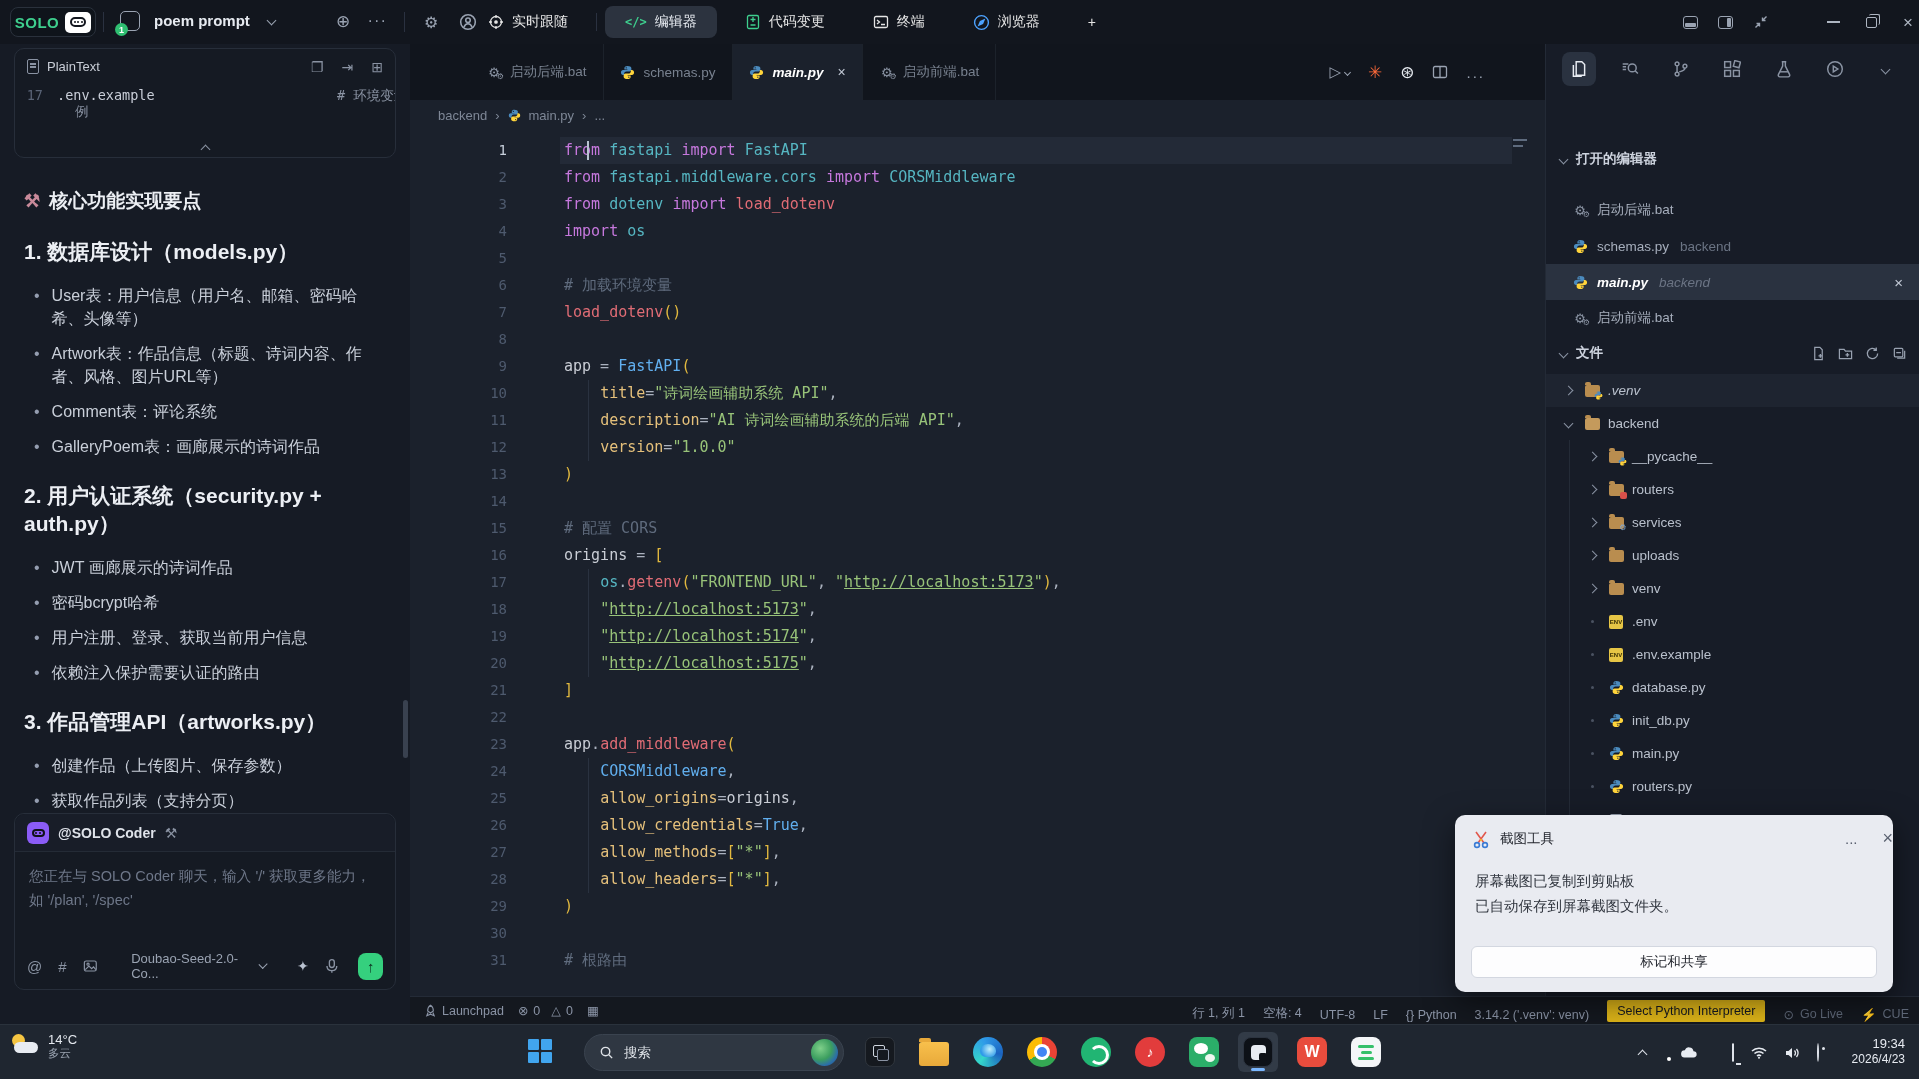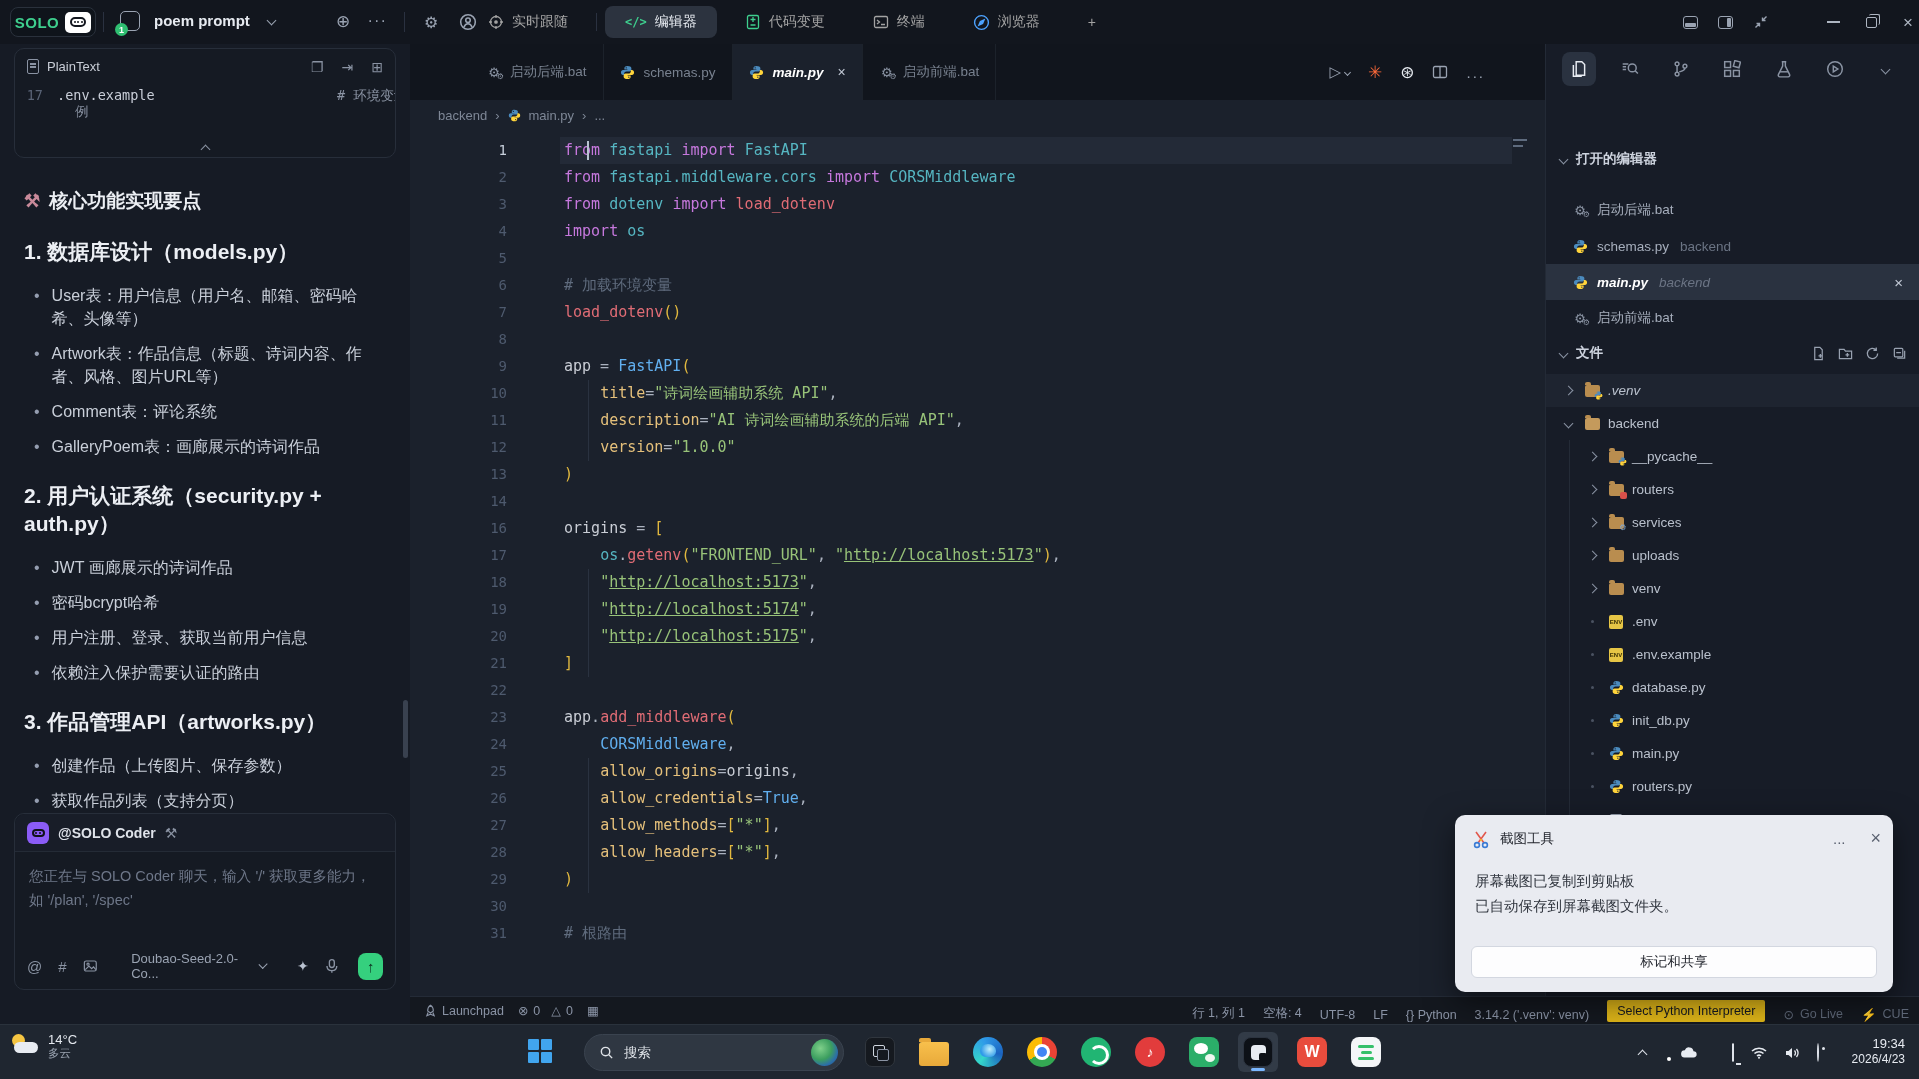--- a/index.html
+++ b/index.html
@@ -14,21 +14,21 @@
   .robot-face{width:16px;height:10px;border:2px solid #12161e;border-radius:5px;display:flex;align-items:center;justify-content:center;gap:1.5px;}
   .robot-face i{width:2px;height:2px;background:#12161e;border-radius:50%;}
   .tb-sep{position:absolute;top:12px;width:1px;height:20px;background:#2a3140;}
   #proj-icon{position:absolute;left:120px;top:11px;width:20px;height:20px;border:1.6px solid #9aa3b2;border-radius:5px;}
   #proj-badge{position:absolute;left:-6px;bottom:-6px;width:13px;height:13px;background:#2fbf71;border-radius:50%;color:#fff;font-size:9px;display:flex;align-items:center;justify-content:center;font-weight:bold;}
   #proj-name{position:absolute;left:154px;top:12px;font-size:15px;font-weight:600;color:#e6eaf0;}
   .cv{display:inline-block;width:7px;height:7px;border-right:1.6px solid currentColor;border-bottom:1.6px solid currentColor;}
   .cv.down{transform:rotate(45deg);} .cv.right{transform:rotate(-45deg);} .cv.up{transform:rotate(-135deg);}
   .tb-ic{position:absolute;color:#9aa3b2;font-size:16px;top:12px;}
   #view-tabs{position:absolute;left:468px;top:6px;height:32px;display:flex;align-items:center;gap:8px;}
-  .vtab{height:32px;border-radius:8px;display:flex;align-items:center;justify-content:center;gap:8px;font-size:14px;color:#a3a3a3;padding:0 20px;}
+  .vtab{height:32px;border-radius:8px;display:flex;align-items:center;justify-content:center;gap:8px;font-size:14px;color:#e5e5e5;padding:0 20px;}
   .vtab.active{background:#2c333f;color:#e8ecf2;}
   .vtab .gtag{color:#3ecf8e;font-weight:bold;font-size:12px;font-family:"DejaVu Sans Mono",monospace;}
   .vdiv{width:1px;height:18px;background:#2a3140;}
   svg.ic{display:block;}
   #win-icons{position:absolute;right:6px;top:0;height:44px;display:flex;align-items:center;gap:26px;color:#aeb6c2;}
   .wmin{width:13px;height:1.6px;background:#aeb6c2;}
   .wmax{width:11px;height:11px;border:1.5px solid #aeb6c2;border-radius:2px;position:relative;}
   .wmax::before{content:"";position:absolute;left:2px;top:-4px;width:10px;height:10px;border-top:1.5px solid #aeb6c2;border-right:1.5px solid #aeb6c2;border-radius:2px;}
   .wclose{font-size:17px;line-height:1;}
   #layout-ics{position:absolute;right:150px;top:0;height:44px;display:flex;align-items:center;gap:20px;color:#9aa3b2;}
@@ -139,21 +139,21 @@
   .f-ovl{position:absolute;right:-3px;bottom:-3px;}
   .envico{width:14px;height:14px;background:#e6c545;border-radius:2px;color:#3a3003;font-size:6px;font-weight:bold;display:flex;align-items:center;justify-content:center;}
   .dbico{display:flex;flex-direction:column;gap:1.5px;}
   .dbico i{width:12px;height:3px;background:#9aa3b2;border-radius:2px;}
   .mdico{color:#c89b54;font-size:9px;font-weight:bold;border:1px solid #8a6d3b;border-radius:2px;padding:0 2px;line-height:11px;}
   .txtico{display:flex;gap:1.5px;align-items:flex-end;height:12px;}
   .txtico i{width:3px;border-radius:1px;}
 
   
   #popup{position:absolute;left:1455px;top:815px;width:438px;height:177px;background:#e9ebf1;border-radius:10px;box-shadow:0 10px 30px rgba(0,0,0,.5);z-index:50;color:#23262e;}
-  #popup-head{display:flex;align-items:center;gap:9px;padding:13px 12px 0 16px;}
+  #popup-head{display:flex;align-items:center;gap:9px;padding:13px 0 0 16px;}
   #popup-title{font-size:13.5px;flex:1;color:#23262e;}
   #popup-head .ph-ic{color:#5a6170;font-size:15px;margin-left:16px;}
   #popup-body{padding:20px 32px 0 20px;font-size:14.5px;line-height:25px;color:#31363f;}
   #popup-btn{position:absolute;left:16px;right:16px;bottom:14px;height:32px;background:#fdfdfe;border:1px solid #d3d7e0;border-radius:6px;display:flex;align-items:center;justify-content:center;font-size:13.5px;color:#23262e;}
 
   
   #statusbar{position:absolute;left:410px;top:996px;width:1509px;height:28px;background:#14181f;border-top:1px solid #242b37;display:flex;align-items:center;font-size:12.5px;color:#8a93a5;z-index:40;}
   #sb-left{display:flex;align-items:center;gap:14px;padding-left:14px;}
   #sb-right{display:flex;align-items:flex-end;gap:18px;margin-left:auto;padding-right:10px;}
   .sb-badge{background:#ddb418;color:#141820;padding:4px 10px;font-size:12.5px;border-radius:2px;}
@@ -514,20 +514,24 @@
           </div>
           <div class="cl">
             <span class="ln">13</span>
             <span class="ct"><span class="tk-brk">)</span></span>
           </div>
           <div class="cl">
             <span class="ln">14</span>
             <span class="ct"></span>
           </div>
           <div class="cl">
+            <span class="ln">15</span>
+            <span class="ct"><span class="tk-cmt"># 配置 CORS</span></span>
+          </div>
+          <div class="cl">
             <span class="ln">16</span>
             <span class="ct"><span class="tk-txt">origins</span><span class="tk-p"> = </span><span class="tk-brk">[</span></span>
           </div>
           <div class="cl">
             <span class="ln">17</span>
             <span class="ct"><span class="tk-p">    </span><span class="tk-mod">os</span><span class="tk-p">.</span><span class="tk-fnr">getenv</span><span class="tk-brk">(</span><span class="tk-str">"FRONTEND_URL"</span><span class="tk-p">, </span><span class="tk-str">"</span><span class="tk-stru">http://localhost:5173</span><span class="tk-str">"</span><span class="tk-brk">)</span><span class="tk-p">,</span></span>
           </div>
           <div class="cl">
             <span class="ln">18</span>
             <span class="ct"><span class="tk-p">    </span><span class="tk-str">"</span><span class="tk-stru">http://localhost:5173</span><span class="tk-str">"</span><span class="tk-p">,</span></span>

